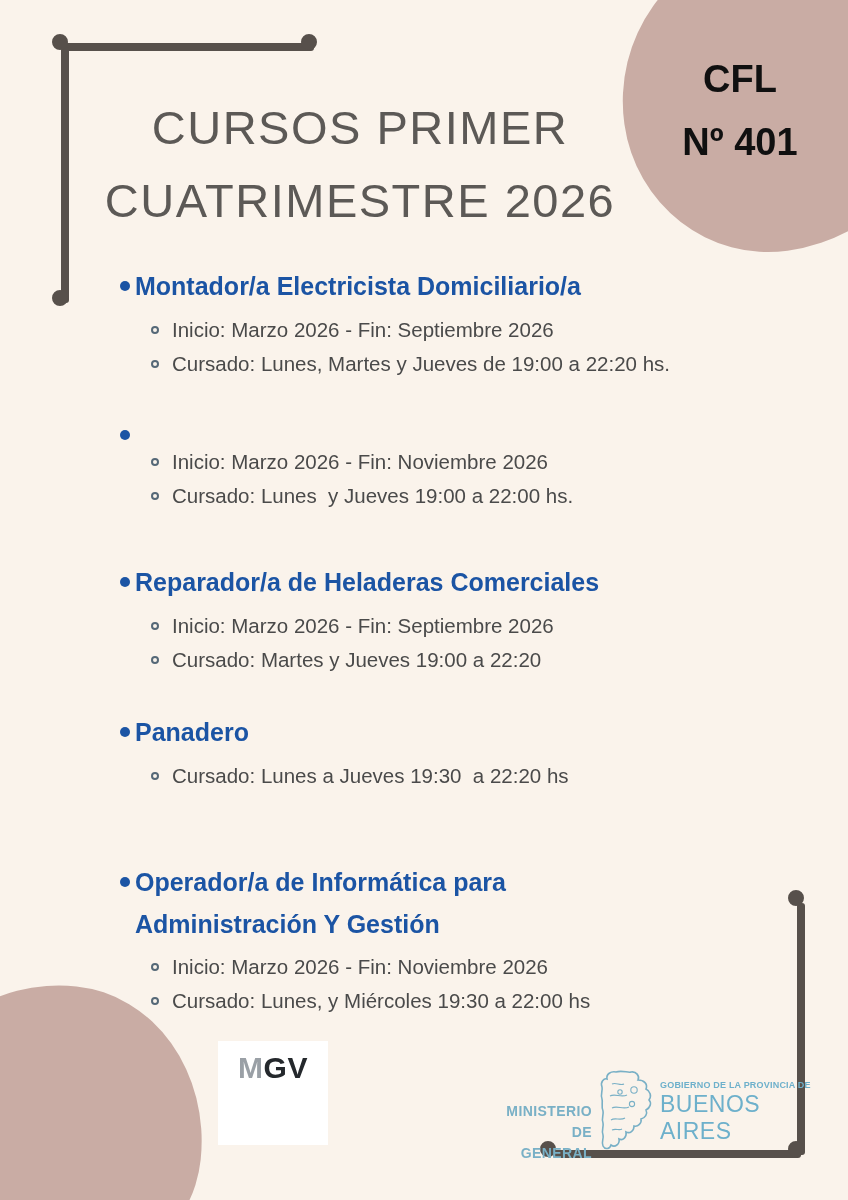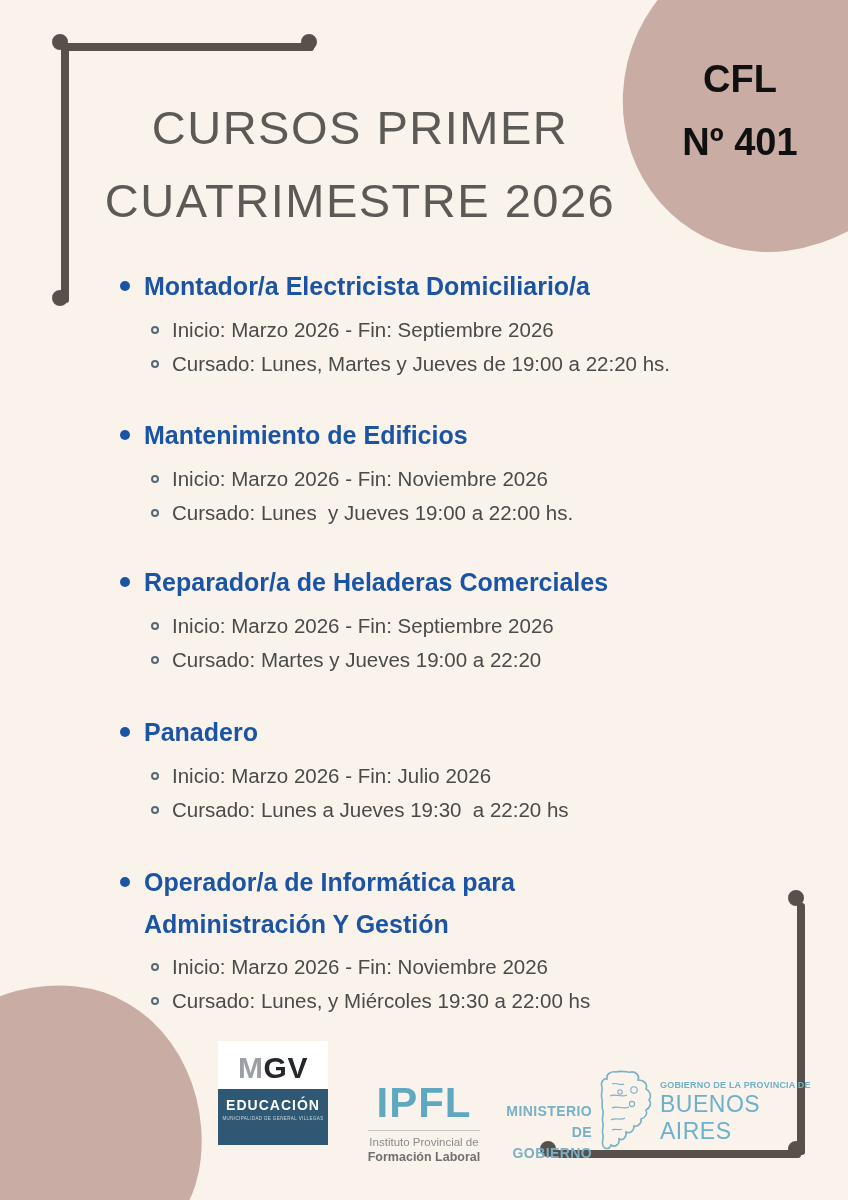--- a/index.html
+++ b/index.html
@@ -77,21 +77,21 @@
   }
 
   
   .course { position: absolute; left: 120px; width: 640px; }
   .c1 { top: 266px; }
   .c2 { top: 415px; }
   .c3 { top: 562px; }
   .c4 { top: 712px; }
   .c5 { top: 862px; }
 
-  .course-name-row { display: flex; align-items: flex-start; gap: 14px; }
+  .course-name-row { display: flex; align-items: flex-start; gap: 5px; }
   .bullet-disc {
     flex: none;
     width: 10px; height: 10px;
     margin-top: 15px;
     border-radius: 50%;
     background: #1b54a4;
   }
   .course-name {
     font-size: 25px;
     font-weight: 700;
@@ -205,21 +205,20 @@
     </div>
     <div class="detail-row">
       <span class="bullet-ring"></span>
       <span class="detail-text">Cursado: Lunes, Martes y Jueves de 19:00 a 22:20 hs.</span>
     </div>
   </div>
 
   <div class="course c2">
     <div class="course-name-row">
       <span class="bullet-disc"></span>
-      <span class="course-name">Mantenimiento de Edificios</span>
     </div>
     <div class="detail-row">
       <span class="bullet-ring"></span>
       <span class="detail-text">Inicio: Marzo 2026 - Fin: Noviembre 2026</span>
     </div>
     <div class="detail-row">
       <span class="bullet-ring"></span>
       <span class="detail-text">Cursado: Lunes  y Jueves 19:00 a 22:00 hs.</span>
     </div>
   </div>
@@ -236,24 +235,20 @@
     <div class="detail-row">
       <span class="bullet-ring"></span>
       <span class="detail-text">Cursado: Martes y Jueves 19:00 a 22:20</span>
     </div>
   </div>
 
   <div class="course c4">
     <div class="course-name-row">
       <span class="bullet-disc"></span>
       <span class="course-name">Panadero</span>
-    </div>
-    <div class="detail-row">
-      <span class="bullet-ring"></span>
-      <span class="detail-text">Inicio: Marzo 2026 - Fin: Julio 2026</span>
     </div>
     <div class="detail-row">
       <span class="bullet-ring"></span>
       <span class="detail-text">Cursado: Lunes a Jueves 19:30  a 22:20 hs</span>
     </div>
   </div>
 
   <div class="course c5">
     <div class="course-name-row">
       <span class="bullet-disc"></span>
@@ -266,36 +261,26 @@
     <div class="detail-row">
       <span class="bullet-ring"></span>
       <span class="detail-text">Cursado: Lunes, y Miércoles 19:30 a 22:00 hs</span>
     </div>
   </div>
 
   <div class="mgv-card">
     <div class="mgv-acronym">
       <span class="mgv-m">M</span><span class="mgv-gv">GV</span>
     </div>
-    <div class="mgv-box">
-      <div class="mgv-label">EDUCACIÓN</div>
-      <div class="mgv-tagline">MUNICIPALIDAD DE GENERAL VILLEGAS</div>
-    </div>
-  </div>
-
-  <div class="ipfl">
-    <div class="ipfl-acronym">IPFL</div>
-    <div class="ipfl-divider"></div>
-    <div class="ipfl-sub1">Instituto Provincial de</div>
-    <div class="ipfl-sub2">Formación Laboral</div>
-  </div>
+  </div>
+
 
   <div class="ministry">
     <div>MINISTERIO DE</div>
-    <div>GOBIERNO</div>
+    <div>GENERAL</div>
   </div>
 
   <svg class="province-map" width="56" height="82" viewBox="0 0 56 82" fill="none">
     <path d="M18 2 C24 0 30 3 33 2 C38 1 42 6 40 10 C46 10 50 14 48 19 C52 21 54 26 51 30
              C54 33 52 38 48 40 C50 44 47 48 43 49 C44 53 40 57 36 56 C36 61 32 64 28 62
              C29 67 25 71 21 69 C22 74 17 78 13 75 C12 79 7 80 5 76 C3 72 6 69 5 65
              C3 61 6 57 5 53 C3 49 6 45 5 41 C3 37 5 33 4 29 C2 25 5 21 4 17
              C2 12 6 8 9 9 C8 4 13 1 18 2 Z" stroke="#79b0c6" stroke-width="1.6"></path>
     <path d="M14 14 C18 12 22 16 26 14 M12 26 C17 23 23 28 29 25 M14 38 C19 35 25 40 31 37
              M13 50 C17 47 22 51 27 48 M14 60 C18 58 21 61 24 59" stroke="#79b0c6" stroke-width="1.1"></path>

